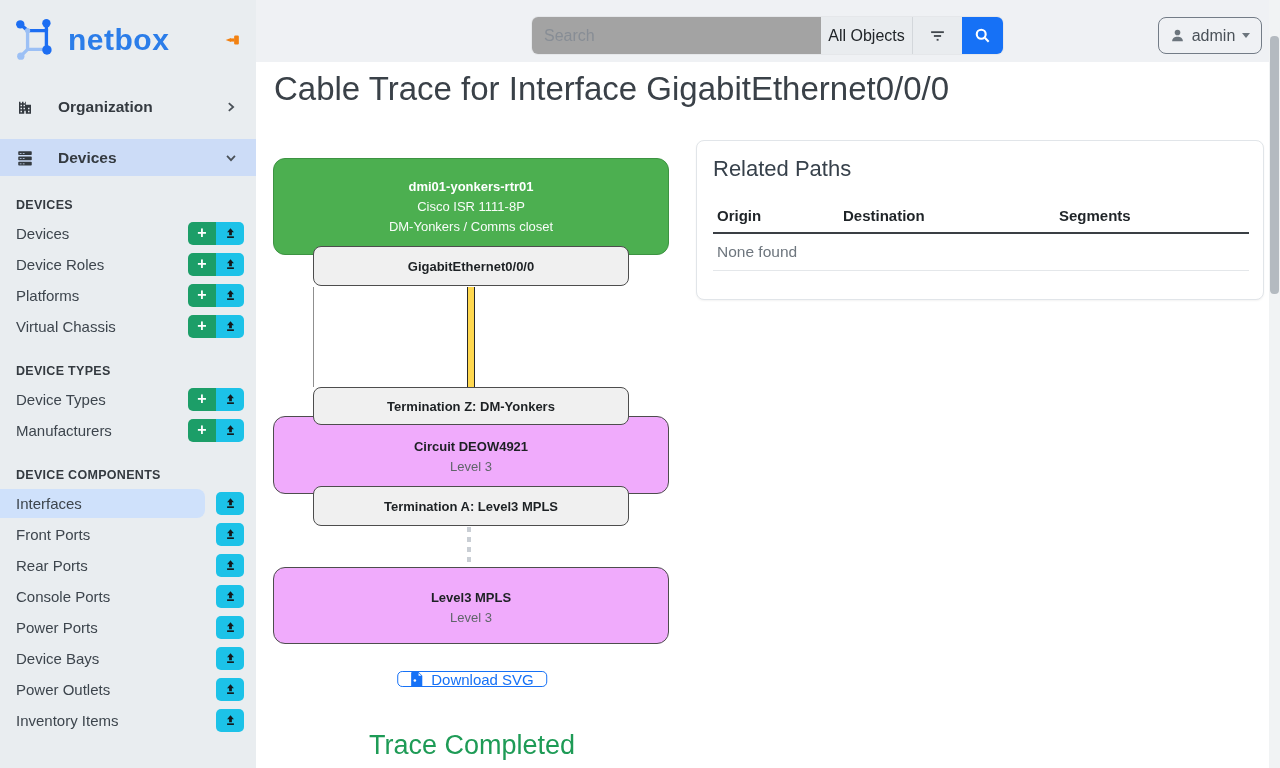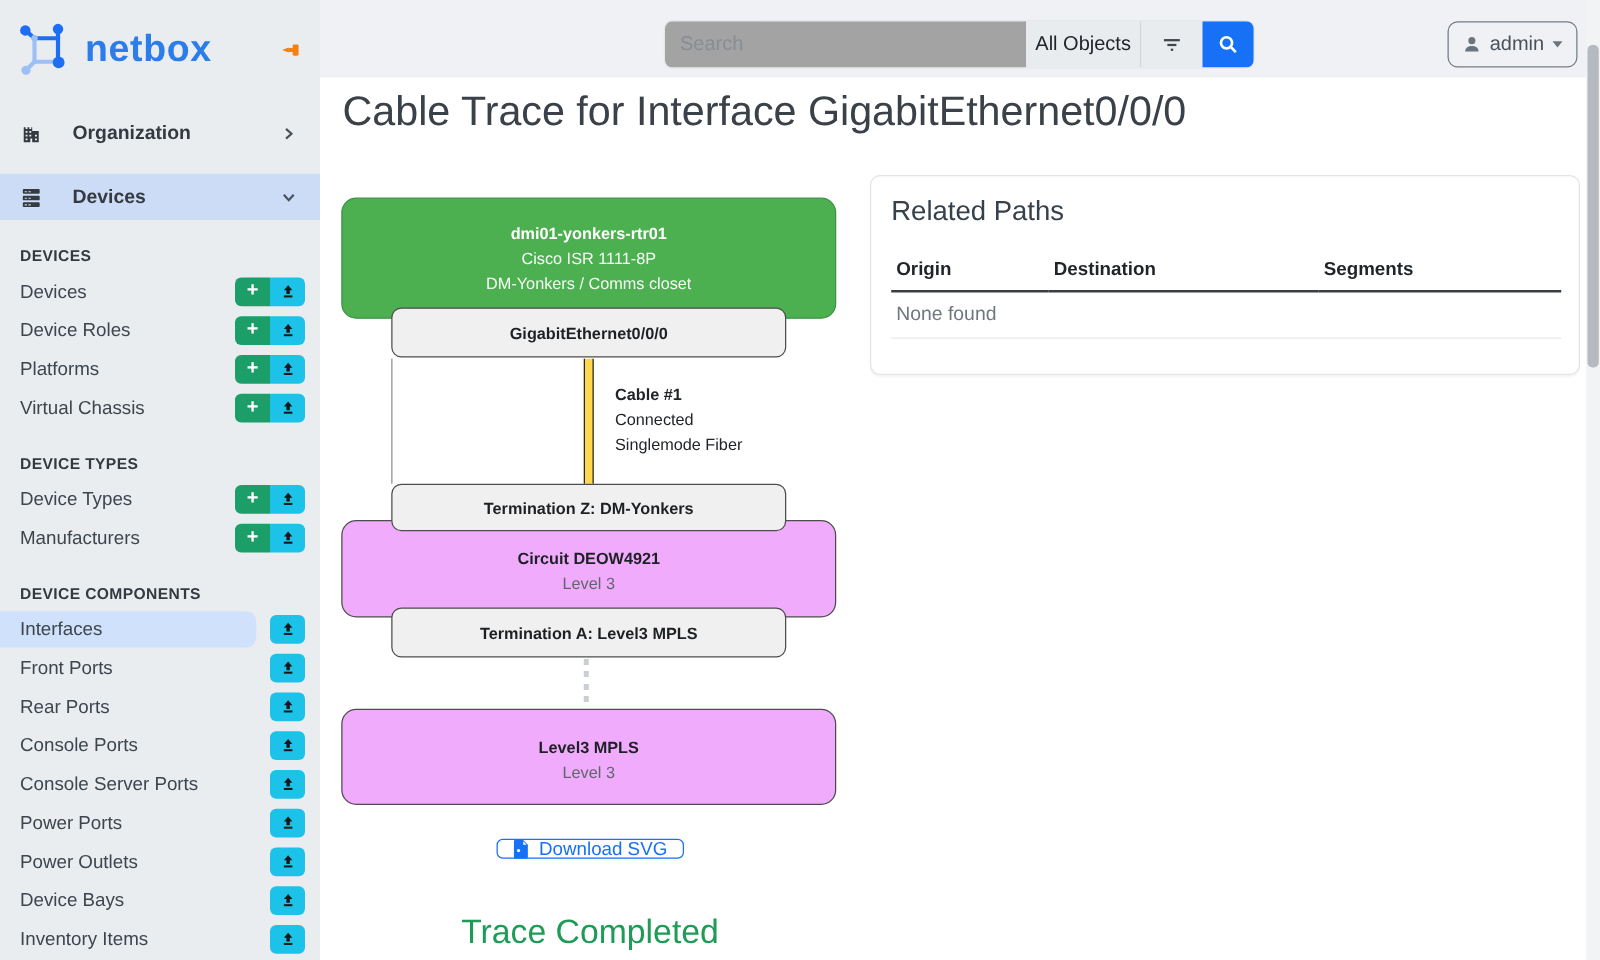--- a/index.html
+++ b/index.html
@@ -268,54 +268,43 @@
     <span class="grp">
       <span class="btn-import solo">
           <svg viewBox="0 0 16 16" fill="#14181b">
             <path d="M8 1.5l4.2 4.9H9.7V10H6.3V6.4H3.8z"></path>
             <rect x="3.8" y="11.5" width="8.4" height="2"></rect>
           </svg>
         </span>
     </span>
   </div>
   <div class="nav-item">
-    <span class="nav-label">Console Server Ports</span>
-    <span class="grp">
-      <span class="btn-import solo">
-          <svg viewBox="0 0 16 16" fill="#14181b">
-            <path d="M8 1.5l4.2 4.9H9.7V10H6.3V6.4H3.8z"></path>
-            <rect x="3.8" y="11.5" width="8.4" height="2"></rect>
-          </svg>
-        </span>
-    </span>
-  </div>
-  <div class="nav-item">
     <span class="nav-label">Power Ports</span>
     <span class="grp">
       <span class="btn-import solo">
           <svg viewBox="0 0 16 16" fill="#14181b">
             <path d="M8 1.5l4.2 4.9H9.7V10H6.3V6.4H3.8z"></path>
             <rect x="3.8" y="11.5" width="8.4" height="2"></rect>
           </svg>
         </span>
     </span>
   </div>
   <div class="nav-item">
+    <span class="nav-label">Device Bays</span>
+    <span class="grp">
+      <span class="btn-import solo">
+          <svg viewBox="0 0 16 16" fill="#14181b">
+            <path d="M8 1.5l4.2 4.9H9.7V10H6.3V6.4H3.8z"></path>
+            <rect x="3.8" y="11.5" width="8.4" height="2"></rect>
+          </svg>
+        </span>
+    </span>
+  </div>
+  <div class="nav-item">
     <span class="nav-label">Power Outlets</span>
-    <span class="grp">
-      <span class="btn-import solo">
-          <svg viewBox="0 0 16 16" fill="#14181b">
-            <path d="M8 1.5l4.2 4.9H9.7V10H6.3V6.4H3.8z"></path>
-            <rect x="3.8" y="11.5" width="8.4" height="2"></rect>
-          </svg>
-        </span>
-    </span>
-  </div>
-  <div class="nav-item">
-    <span class="nav-label">Device Bays</span>
     <span class="grp">
       <span class="btn-import solo">
           <svg viewBox="0 0 16 16" fill="#14181b">
             <path d="M8 1.5l4.2 4.9H9.7V10H6.3V6.4H3.8z"></path>
             <rect x="3.8" y="11.5" width="8.4" height="2"></rect>
           </svg>
         </span>
     </span>
   </div>
   <div class="nav-item">
@@ -388,25 +377,20 @@
 
 <div id="trace">
   <div class="t-box t-device">
     <div class="b">dmi01-yonkers-rtr01</div>
     <div class="s">Cisco ISR 1111-8P</div>
     <div class="s">DM-Yonkers / Comms closet</div>
   </div>
 
   <div class="conn-left"></div>
   <div class="cable"></div>
-  <div class="cable-label">
-    <div class="b">Cable #1</div>
-    <div>Connected</div>
-    <div>Singlemode Fiber</div>
-  </div>
 
   <div class="t-box t-inner t-iface">
     <span>GigabitEthernet0/0/0</span>
   </div>
 
   <div class="t-box t-inner t-termz">
     <span>Termination Z: DM-Yonkers</span>
   </div>
 
   <div class="t-box t-outer t-circuit">

